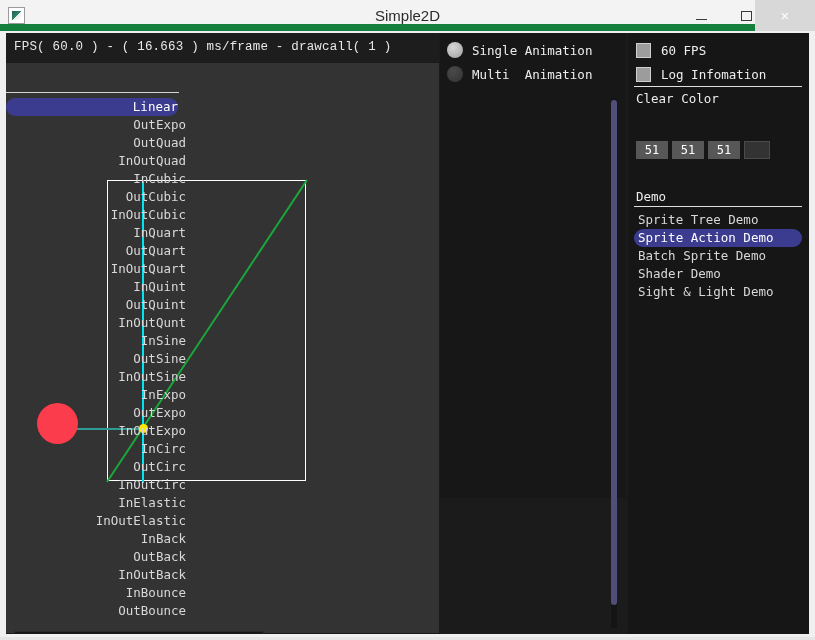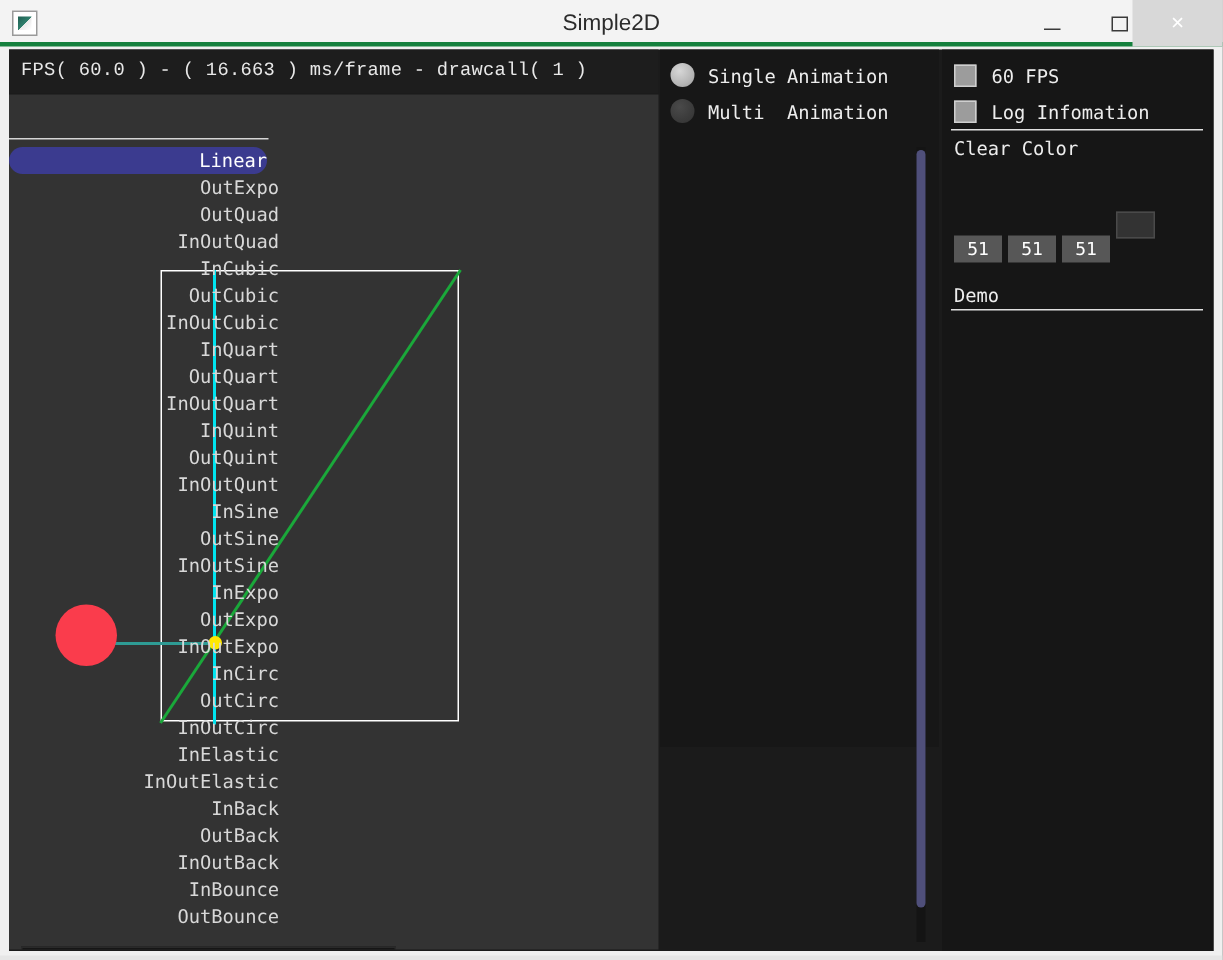--- a/index.html
+++ b/index.html
@@ -13,21 +13,21 @@
     position: relative;
     width: 815px; height: 640px;
     background: #f0f0f0;
   }
 
   
   .titlebar {
     position: absolute; left: 0; top: 0;
     width: 815px; height: 31px;
     background: #f3f3f3;
-    border-bottom: 3px solid #15803d;
+    border-bottom: 7px solid #15803d;
   }
   .title-icon {
     position: absolute; left: 8px; top: 7px;
     width: 17px; height: 17px;
     background: #ffffff;
     border: 1px solid #9a9a9a;
     display: flex; align-items: center; justify-content: center;
   }
   .title-icon i {
     display: block; width: 9px; height: 9px;
@@ -232,21 +232,20 @@
     position: absolute; left: 8px; top: 108px;
     display: flex; gap: 4px;
   }
   .color-field {
     width: 32px; height: 18px;
     background: #575757;
     color: #ffffff;
     font-size: 12px;
     line-height: 18px;
     text-align: center;
-    margin-top: 16px;
   }
   .color-swatch {
     width: 26px; height: 18px;
     background: #333333;
     border: 1px solid #4a4a4a;
   }
   .right-sep2 {
     position: absolute; left: 6px; top: 173px;
     width: 168px; height: 1px; background: #e0e0e0;
   }
@@ -374,16 +373,23 @@
     <div class="right-sep"></div>
     <div class="section-label" style="top:58px;left:0;">Clear Color</div>
     <div class="color-row">
       <div class="color-field">51</div>
       <div class="color-field">51</div>
       <div class="color-field">51</div>
       <div class="color-swatch"></div>
     </div>
     <div class="section-label" style="top:156px;left:0;">Demo</div>
     <div class="right-sep2"></div>
+    <div class="demo-list">
+        <div class="demo-item">Sprite Tree Demo</div>
+        <div class="demo-item sel">Sprite Action Demo</div>
+        <div class="demo-item">Batch Sprite Demo</div>
+        <div class="demo-item">Shader Demo</div>
+        <div class="demo-item">Sight &amp; Light Demo</div>
+      </div>
   </div>
 
   <div class="bottom-strip"></div>
 </div>
 
 </body></html>

